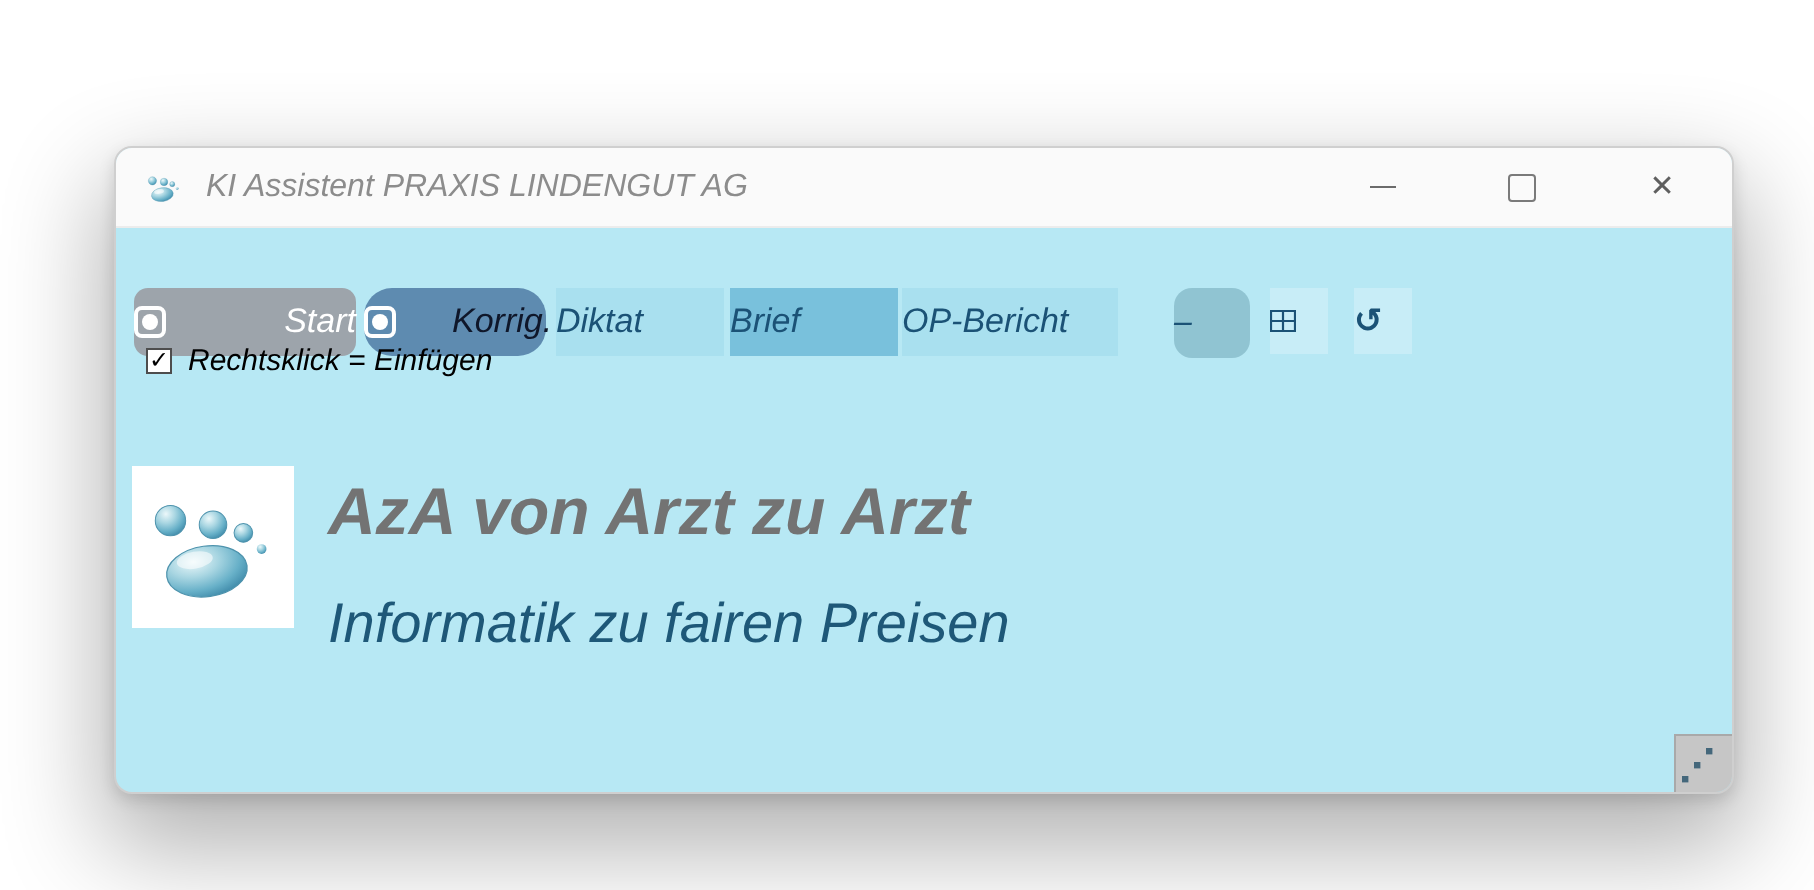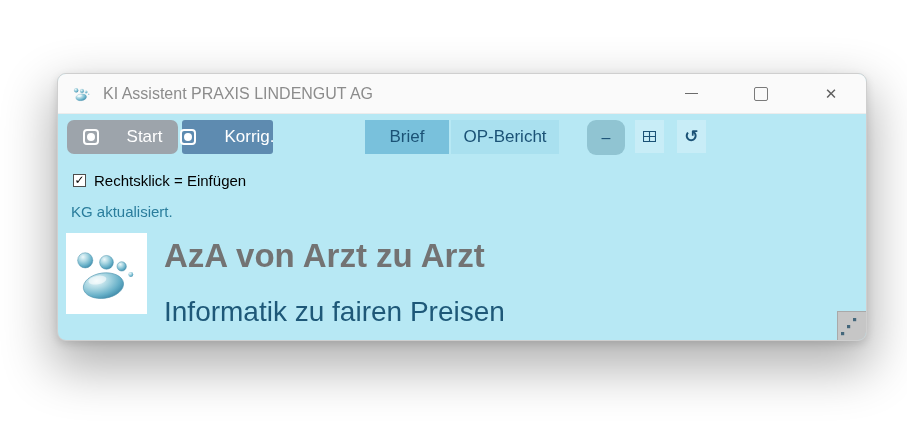--- a/index.html
+++ b/index.html
@@ -2,46 +2,47 @@
 <html><head>
 <meta charset="utf-8">
 <style>
   html,body{margin:0;padding:0;}
   body{
     width:907px;height:445px;overflow:hidden;background:#ffffff;
     font-family:"Liberation Sans","DejaVu Sans",sans-serif;
     position:relative;
   }
   .window{
-    position:absolute;left:57px;top:73px;width:810px;height:268px;
+    position:absolute;left:57px;top:73px;width:810px;height:324px;
     background:#B7E8F4;border:1px solid #cfcfcf;border-radius:9px;
     box-shadow:0 3px 8px rgba(0,0,0,.13), 0 22px 50px 6px rgba(0,0,0,.30);
     box-sizing:border-box;
+    font-style:italic;
   }
   
   .titlebar{
     position:absolute;left:0;top:0;right:0;height:40px;
     background:#FAFAFA;border-radius:8px 8px 0 0;
     border-bottom:1px solid #ececec;
     display:flex;align-items:center;box-sizing:border-box;
   }
   .app-icon{width:22px;height:22px;margin-left:13px;flex:0 0 auto;}
   .win-title{margin-left:10px;font-size:16px;color:#8C8C8C;white-space:nowrap;}
   .controls{margin-left:auto;display:flex;height:100%;}
   .ctrl{width:70px;height:100%;display:flex;align-items:center;justify-content:center;cursor:default;}
   .min-glyph{display:block;width:13px;height:0;border-top:1px solid #6b6b6b;}
   .max-glyph{display:block;width:12px;height:12px;border:1px solid #7a7a7a;border-radius:2px;}
   .close-glyph{font-size:15px;color:#5f5f5f;line-height:1;}
   
   .btn{
-    position:absolute;top:46px;height:34px;display:flex;align-items:center;justify-content:center;
+    position:absolute;top:70px;height:34px;display:flex;align-items:center;justify-content:space-between;
     font-size:17px;box-sizing:border-box;cursor:default;white-space:nowrap;gap:20px;
   }
   .btn-start{left:9px;width:111px;background:#9DA4AB;color:#ffffff;border-radius:7px;}
-  .btn-korrig{left:124px;width:91px;background:#5E8BB0;color:#ffffff;border-radius:3px;}
+  .btn-korrig{left:124px;width:91px;background:#5E8BB0;color:#0f172a;border-radius:14px;}
   .btn-diktat{left:220px;width:84px;background:#A9E0EF;color:#1B5276;}
   .btn-brief{left:307px;width:84px;background:#79C1DC;color:#1B5276;}
   .btn-op{left:393px;width:108px;background:#A9E0EF;color:#1B5276;}
   .btn-minus{left:529px;width:38px;height:35px;background:#90C4D2;color:#1B5276;border-radius:9px;font-size:16px;}
   .btn-sq{width:29px;height:33px;background:#C8EDF7;color:#1B5276;}
   .btn-grid{left:577px;}
   .btn-refresh{left:619px;font-size:17px;font-weight:600;}
   .rec{width:16px;height:16px;border:2px solid #fff;border-radius:4px;position:relative;margin-right:8px;box-sizing:border-box;flex:0 0 auto;}
   .rec::after{content:"";position:absolute;inset:2px;background:#fff;border-radius:50%;}
   
@@ -111,20 +112,23 @@
   <div class="btn btn-start">
     <span class="rec"></span>
     <span>Start</span>
   </div>
 
   <div class="btn btn-korrig">
     <span class="rec"></span>
     <span>Korrig.</span>
   </div>
 
+  <div class="btn btn-diktat">
+    <span>Diktat</span>
+  </div>
 
   <div class="btn btn-op">
     <span>OP-Bericht</span>
   </div>
 
   <div class="btn btn-brief">
     <span>Brief</span>
   </div>
 
   <div class="btn btn-minus">
@@ -141,21 +145,20 @@
     <span>↺</span>
   </div>
 
   <div class="check-row">
     <span class="checkbox">
       <span class="checkmark">✓</span>
     </span>
     <span class="check-label">Rechtsklick = Einfügen</span>
   </div>
 
-  <div class="status-text">KG aktualisiert.</div>
 
   <div class="logo-box">
     <svg width="81" height="81">
         <use href="#drops-logo"></use>
       </svg>
   </div>
   <div class="brand-title">AzA von Arzt zu Arzt</div>
   <div class="brand-sub">Informatik zu fairen Preisen</div>
 
   <div class="grip">

